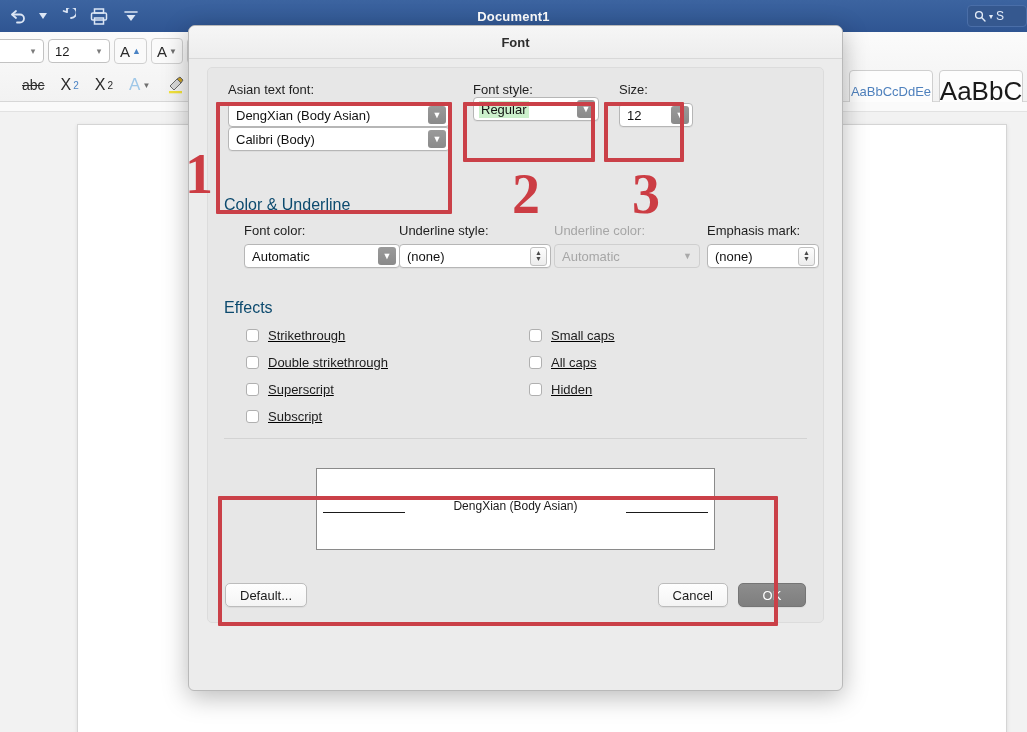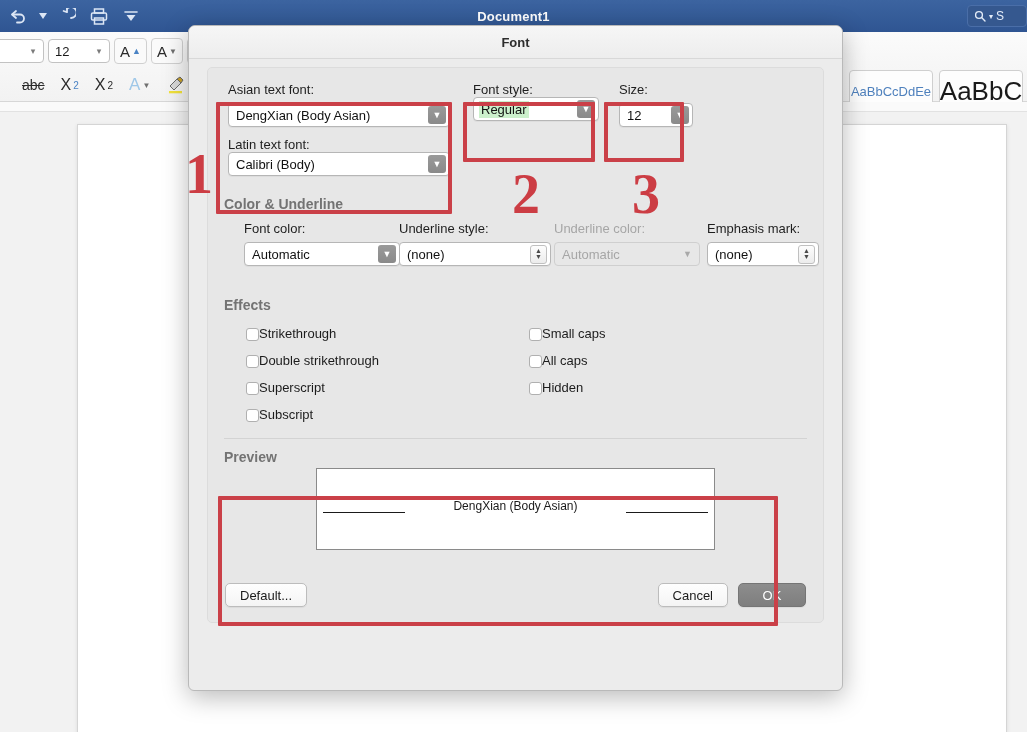--- a/index.html
+++ b/index.html
@@ -128,21 +128,21 @@
 
   .panel {
     margin-top: 8px; background: #e7e7e7;
     border: 1px solid #dcdcdc; border-radius: 5px;
     padding: 14px 16px 16px;
     height: 556px; position: relative;
   }
 
   .lbl { font-size: 13px; color: #1e1e1e; }
   .lbl.dim { color: #a6a6a6; }
-  .section-h { font-size: 14px; font-weight: bold; color: #737373; }
+  .section-h { font-size: 16px; font-weight: normal; color: #0c4a6e; }
 
   
   .sel {
     height: 24px; background: #ffffff; border: 1px solid #b6b6b6;
     border-radius: 4px; display: flex; align-items: center;
     padding-left: 7px; font-size: 13px; color: #111;
     position: relative; box-shadow: 0 1px 0 rgba(0,0,0,.04);
   }
   .sel .val { flex: 1; white-space: nowrap; overflow: hidden; }
   .sel.highlight .val {
@@ -162,21 +162,21 @@
     display: flex; flex-direction: column; align-items: center; justify-content: center;
     color: #4a4a4a; font-size: 7px; line-height: 6px; flex: none;
   }
   .sel.disabled {
     background: #e7e7e7; border-color: #cfcfcf; color: #a6a6a6;
     box-shadow:none;
   }
   .sel.disabled .plain-chev { color: #a9a9a9; font-size: 9px; margin-right: 7px; }
 
   
-  .cbrow { display: flex; align-items: flex-end; height: 20px; }
+  .cbrow { display: flex; align-items: center; gap: 9px; height: 20px; text-decoration: underline; }
   .cbox {
     width: 13px; height: 13px; background: #ffffff;
     border: 1px solid #b0b0b0; border-radius: 3px; flex: none;
   }
   .cblabel { font-size: 13px; color: #1c1c1c; }
 
   
   .prev-box {
     position: absolute; left: 92px; right: 92px; top: 30px; height: 82px;
     background: #ffffff; border: 1px solid #8a8a8a;
@@ -354,21 +354,20 @@
       <div class="panel">
 
         <div style="position:relative;height:100px">
 
           <div style="position:absolute;left:4px;top:0;width:222px">
             <div class="lbl">Asian text font:</div>
             <div class="sel" style="margin-top:6px">
               <span class="val">DengXian (Body Asian)</span>
               <span class="btn-chev">▼</span>
             </div>
-            <div class="lbl" style="margin-top:10px">Latin text font:</div>
             <div class="sel" style="margin-top:0">
               <span class="val">Calibri (Body)</span>
               <span class="btn-chev">▼</span>
             </div>
           </div>
 
           <div style="position:absolute;left:249px;top:0;width:126px">
             <div class="lbl">Font style:</div>
             <div class="sel highlight" style="margin-top:0">
               <span class="val">Regular</span>
@@ -465,21 +464,20 @@
               <div class="cbrow">
                 <span class="cbox"></span>
                 <span class="cblabel">Hidden</span>
               </div>
             </div>
           </div>
         </div>
 
         <div style="position:absolute;left:16px;right:16px;top:370px;height:120px">
           <div style="border-top:1px solid #d3d3d3"></div>
-          <div class="section-h" style="margin-top:10px">Preview</div>
           <div class="prev-box">
             <div class="prev-line" style="left:6px;width:82px"></div>
             <div class="prev-line" style="right:6px;width:82px"></div>
             <div class="prev-text">DengXian (Body Asian)</div>
           </div>
         </div>
       </div>
 
       <div class="footer">
         <div class="btn">Default...</div>

